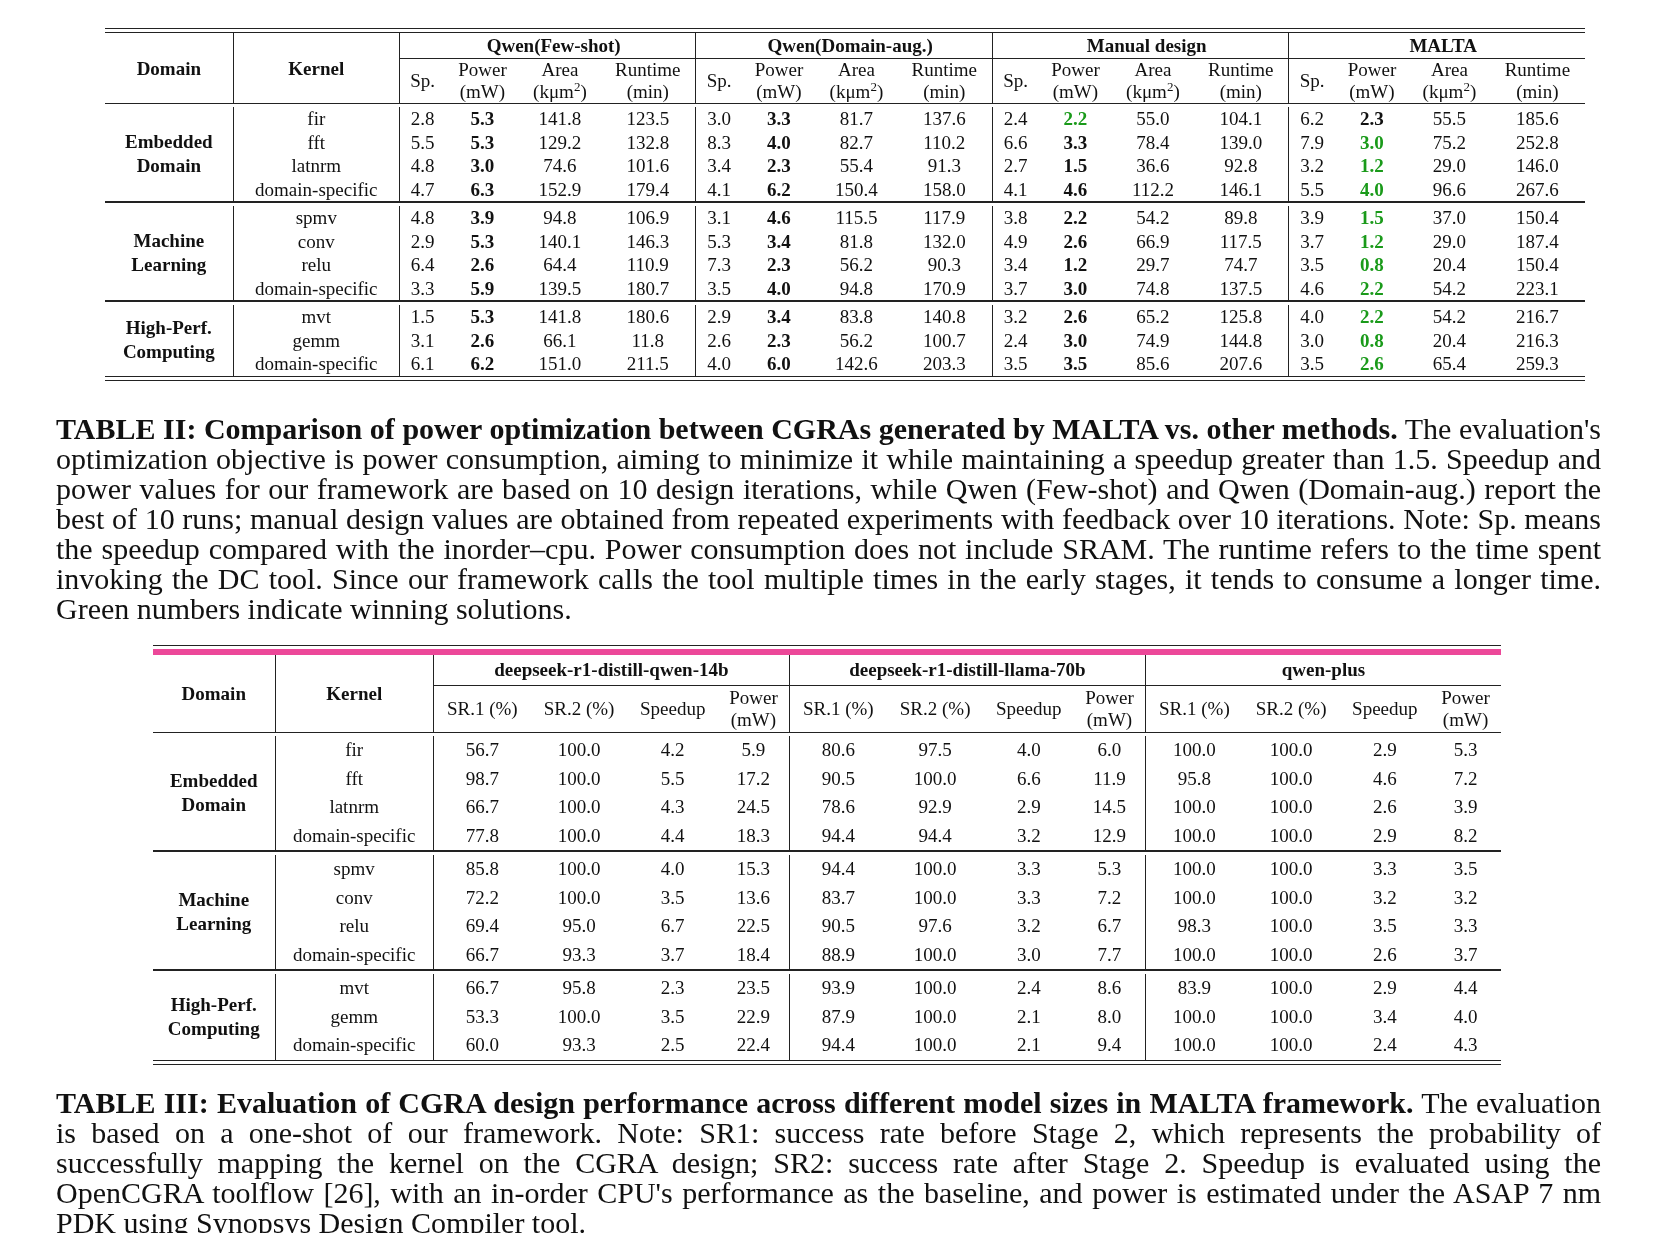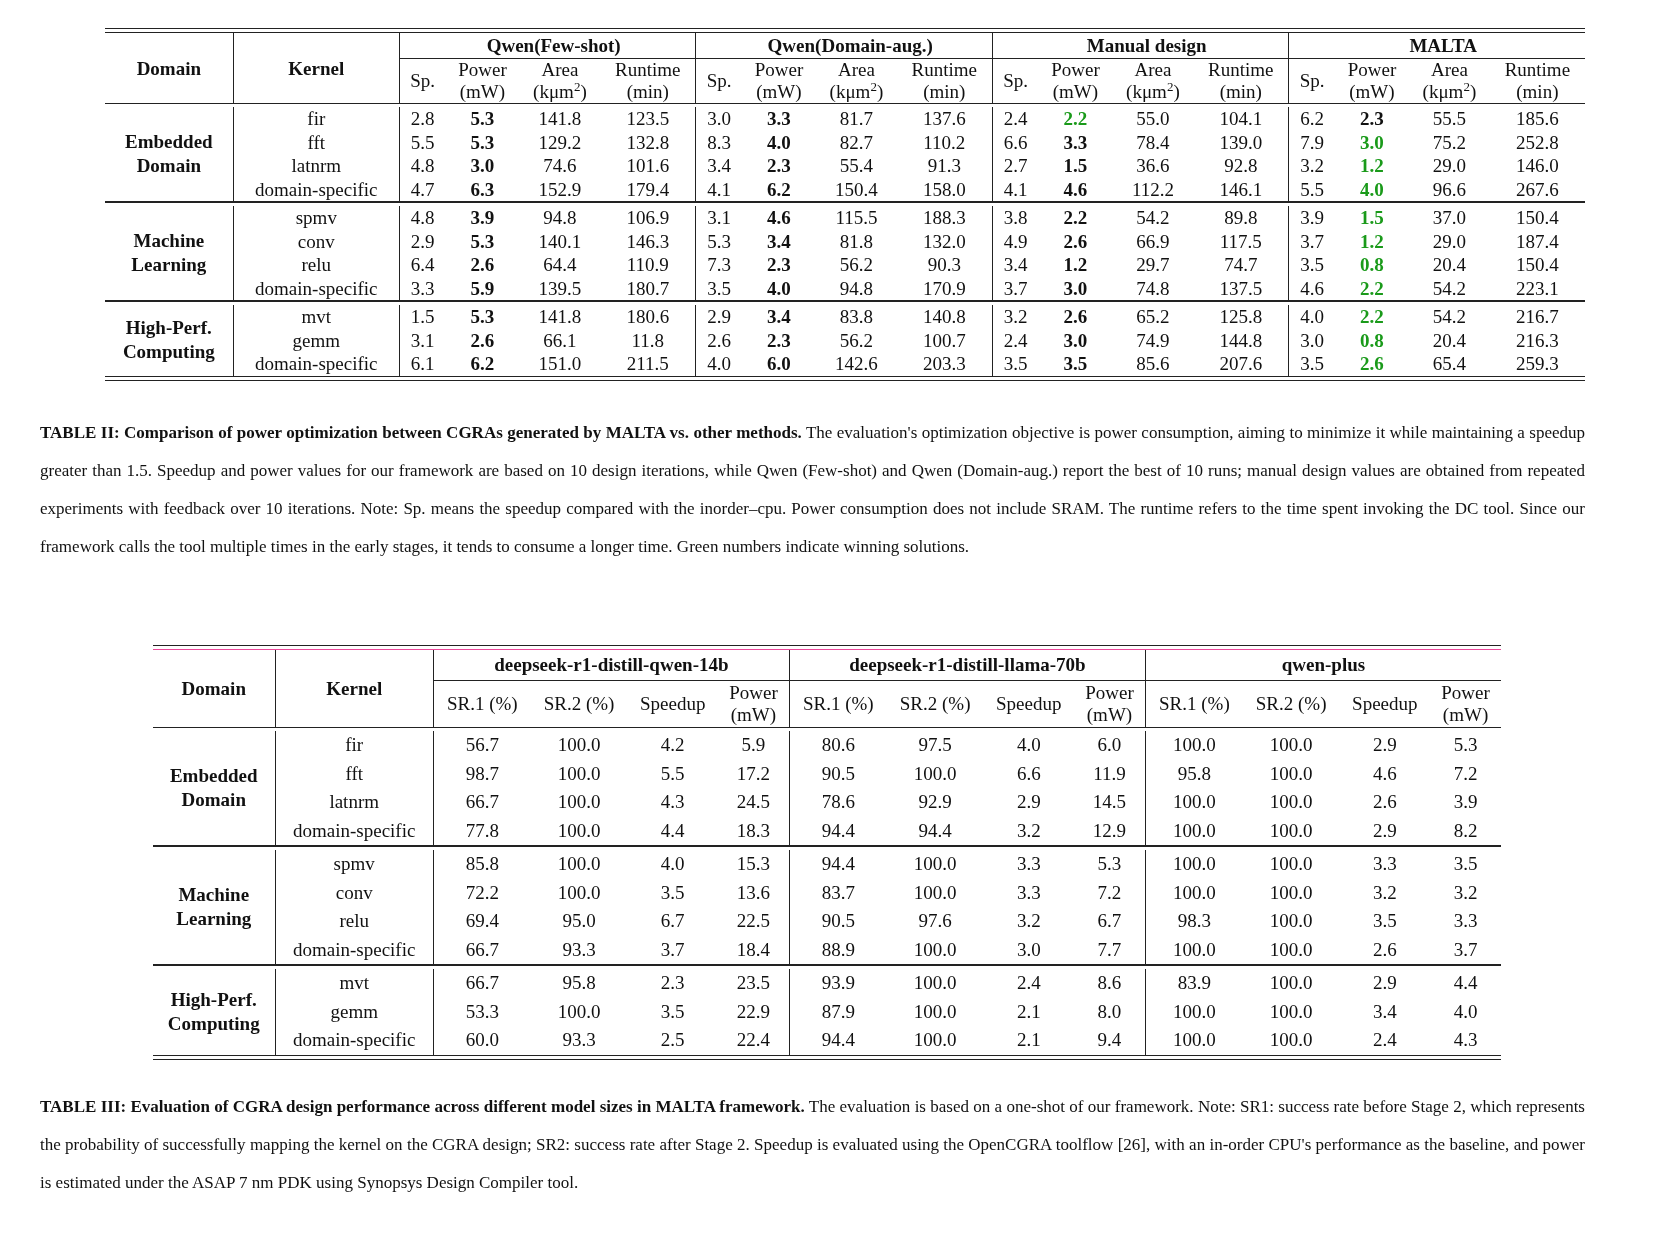--- a/index.html
+++ b/index.html
@@ -24,33 +24,33 @@
   #t2 .dsep2 td { border-top: 1px solid #222; height: 0; padding: 0; line-height: 0; }
   #t2 .dom { font-weight: bold; line-height: 24px; }
   #t2 .ker { text-align: center; }
   #t2 tbody td { line-height: 23.5px; }
   #t2 .bottom td { border-top: 1px solid #222; height: 3px; padding: 0; line-height: 3px; }
   #t2 .bottom2 td { border-top: 1px solid #222; height: 0; padding: 0; }
 
   
   #t3 { position: absolute; left: 153px; top: 645px; width: 1348px; }
   #t3 .topline td { border-top: 1px solid #222; height: 3px; padding: 0; line-height: 3px; }
-  #t3 .hdr1 th { border-top: 1px solid #ec4899; }
+  #t3 .hdr1 th { border-top: 6px solid #ec4899; }
   #t3 .grp { font-weight: bold; border-bottom: 1px solid #222; height: 30px; line-height: 30px; }
   #t3 .sub th { line-height: 22px; height: 46px; }
   #t3 .vl { border-left: 1px solid #222; }
   #t3 .dsep td { border-top: 1px solid #222; height: 3px; padding: 0; line-height: 3px; }
   #t3 .dsep2 td { border-top: 1px solid #222; height: 0; padding: 0; line-height: 0; }
   #t3 .dom { font-weight: bold; line-height: 24px; }
   #t3 tbody td { line-height: 28.5px; }
   #t3 .bottom td { border-top: 1px solid #222; height: 3px; padding: 0; line-height: 3px; }
   #t3 .bottom2 td { border-top: 1px solid #222; height: 0; padding: 0; }
 
   .caption {
-    position: absolute; left: 40px; width: 1545px; font-size: 17px; line-height: 38px;
+    position: absolute; left: 56px; width: 1545px; font-size: 30px; line-height: 30px;
     text-align: justify; text-align-last: left;
   }
   .caption .cap-title { font-weight: bold; }
   #cap2 { top: 414px; }
   #cap3 { top: 1088px; }
   sup { font-size: 13px; line-height: 0; }
 </style>
 </head>
 <body>
 
@@ -176,21 +176,21 @@
       <tr>
         <td class="dom" rowspan="4"><span>Machine</span><br><span>Learning</span></td>
         <td class="ker vl">spmv</td>
         <td class="vl">4.8</td>
         <td class="b">3.9</td>
         <td>94.8</td>
         <td>106.9</td>
         <td class="vl">3.1</td>
         <td class="b">4.6</td>
         <td>115.5</td>
-        <td>188.3</td>
+        <td>117.9</td>
         <td class="vl">3.8</td>
         <td class="b">2.2</td>
         <td>54.2</td>
         <td>89.8</td>
         <td class="vl">3.9</td>
         <td class="g">1.5</td>
         <td>37.0</td>
         <td>150.4</td>
       </tr>
       <tr>

